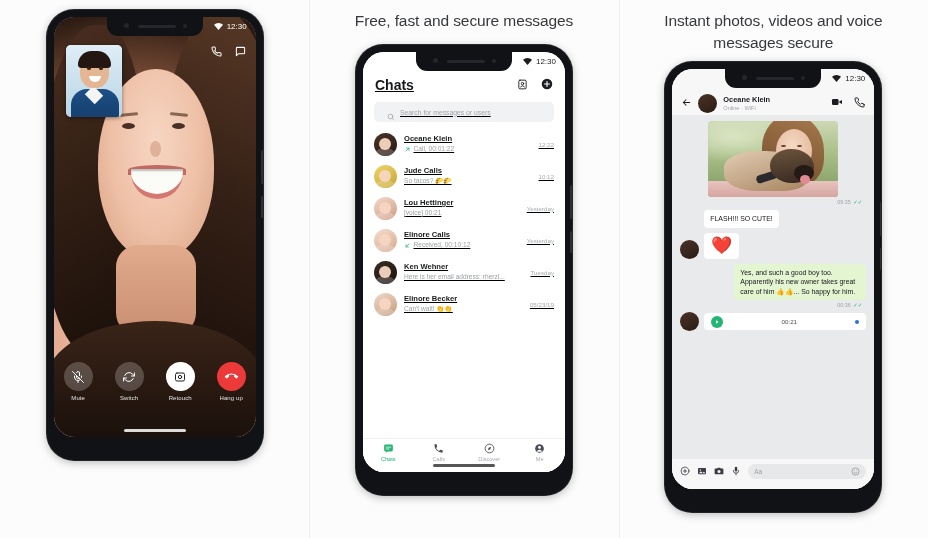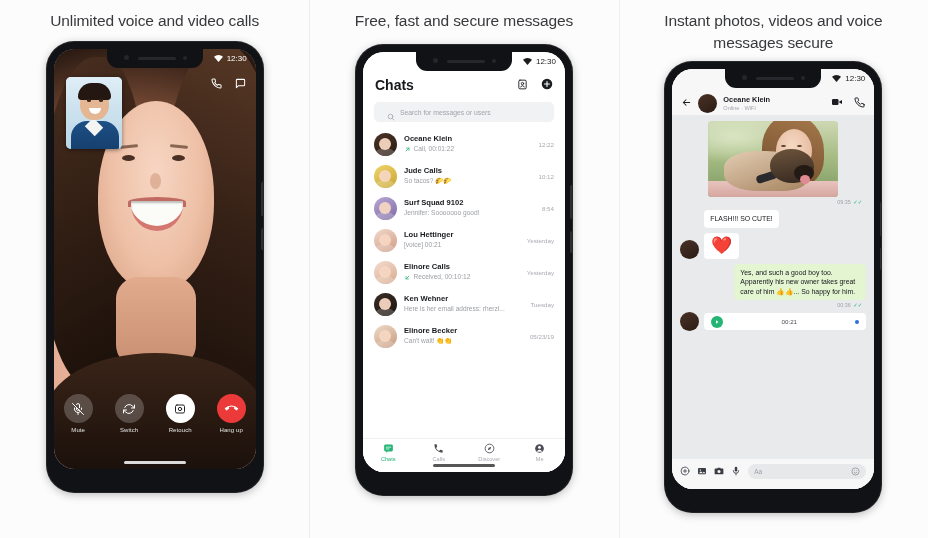--- a/index.html
+++ b/index.html
@@ -273,21 +273,21 @@
     left: 50%; transform: translateX(-50%);
     bottom: 5px;
     width: 62px; height: 3px;
     border-radius: 3px;
     background: rgba(255,255,255,.85);
     z-index: 30;
   }
   .navpill.dark { background: rgba(30,30,30,.75); }
 
   
-  .chats-screen { position: absolute; inset: 0; background: #ffffff; }
+  .chats-screen { position: absolute; inset: 0; background: #ffffff; text-decoration: underline; }
   .chats-head {
     padding: 24px 12px 0 12px;
     display: flex; align-items: center; justify-content: space-between;
   }
   .chats-title { font-size: 14px; font-weight: bold; color: #16181c; }
   .chats-head-icons { display: flex; gap: 13px; align-items: center; }
   .searchbar {
     margin: 8px 11px 0 11px;
     height: 20px;
     border-radius: 5px;
@@ -507,21 +507,20 @@
   }
   .inputfield .aa { font-size: 6.4px; color: #9a9da3; }
   .ic { display: block; }
 </style>
 </head>
 <body>
 
 <div class="gallery">
 
   <div class="panel">
-    <div class="caption">Unlimited voice and video calls</div>
 
     <div class="phone p1">
       <div class="btn-side a"></div>
       <div class="btn-side b"></div>
       <div class="screen">
 
         <div class="vc">
           <div class="vc-hair-l"></div>
           <div class="vc-hair-r"></div>
           <div class="vc-face"></div>
@@ -687,33 +686,20 @@
                 </div>
               <div class="chat-main">
                 <div class="chat-name">Jude Calls</div>
                 <div class="chat-sub">
                   <span>So tacos? 🌮🌮</span>
                 </div>
               </div>
               <div class="chat-time">10:12</div>
             </div>
 
-            <div class="chat-row">
-              <div class="avatar av-c">
-                  <div class="fbody"></div>
-                  <div class="fhead"></div>
-                </div>
-              <div class="chat-main">
-                <div class="chat-name">Surf Squad 9102</div>
-                <div class="chat-sub">
-                  <span>Jennifer: Sooooooo good!</span>
-                </div>
-              </div>
-              <div class="chat-time">8:54</div>
-            </div>
 
             <div class="chat-row">
               <div class="avatar av-d">
                   <div class="fbody"></div>
                   <div class="fhead"></div>
                 </div>
               <div class="chat-main">
                 <div class="chat-name">Lou Hettinger</div>
                 <div class="chat-sub">
                   <span>[voice] 00:21</span>

